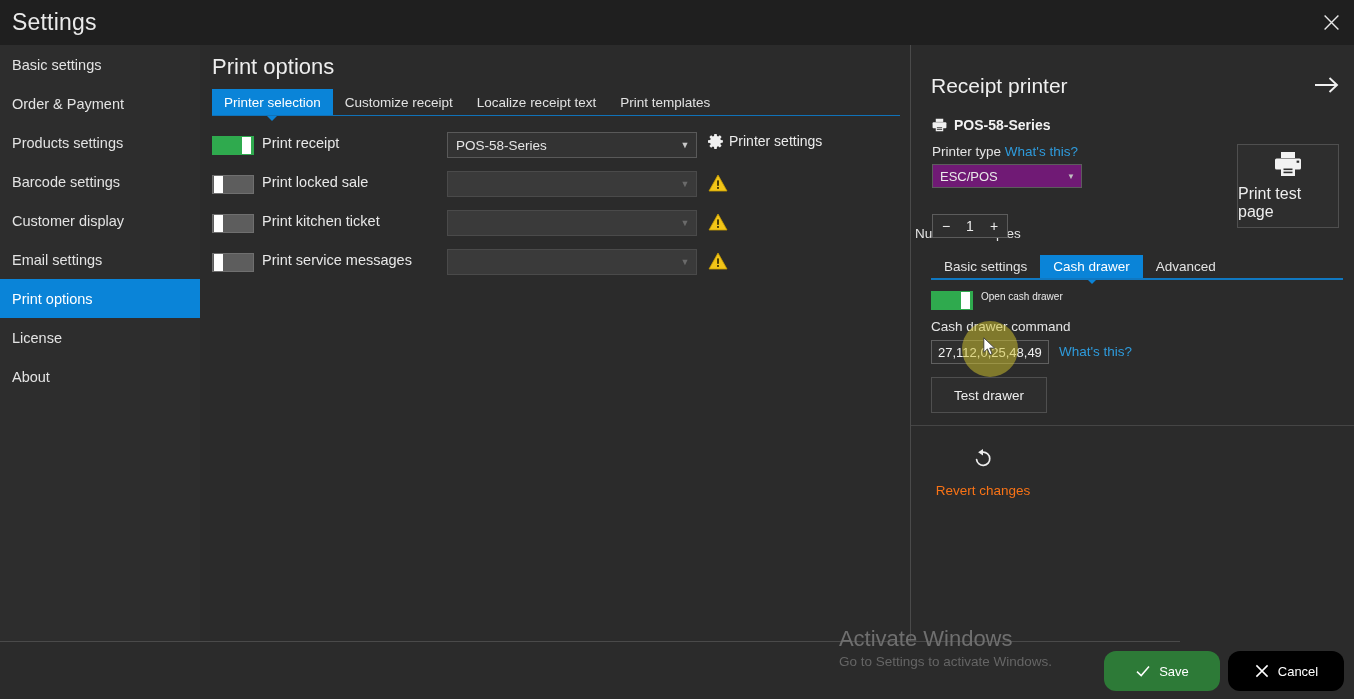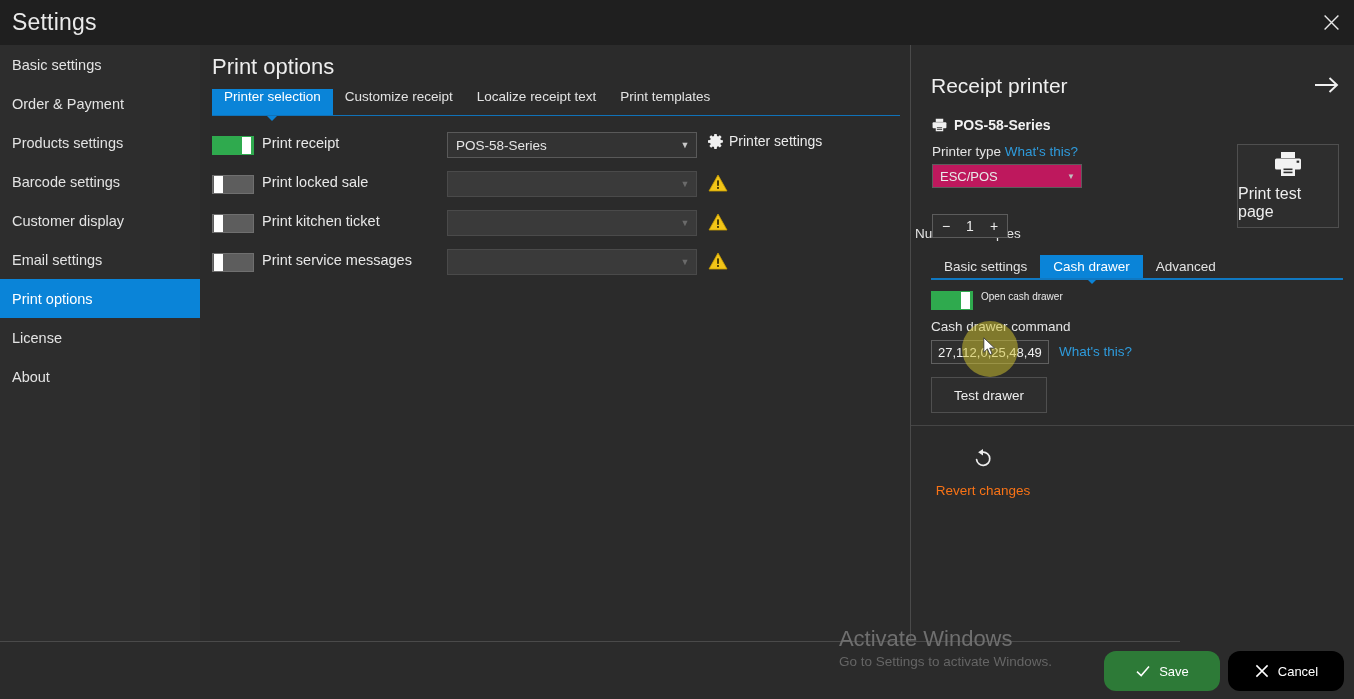--- a/index.html
+++ b/index.html
@@ -59,21 +59,21 @@
   }
   .page-title {
     position: absolute; left: 12px; top: 9px;
     font-size: 22px; font-weight: 300; color: #ededed;
   }
   .tabs {
     position: absolute; left: 12px; top: 44px; width: 688px; height: 26px;
     display: flex; align-items: stretch;
   }
   .tab {
-    position: relative; padding: 0 12px; display: flex; 
+    position: relative; padding: 0 12px; display: flex; align-items: center;
     font-size: 13.5px; color: #e2e2e2; cursor: pointer; white-space: nowrap;
   }
   .tab.active { background: #0a84d8; color: #fff; }
   .tab.active::after {
     content: ""; position: absolute; left: 50%; margin-left: -6px; bottom: -6px;
     border-left: 6px solid transparent; border-right: 6px solid transparent;
     border-top: 6px solid #0a84d8;
   }
   .tabs-underline {
     position: absolute; left: 12px; top: 70px; width: 688px; height: 1px;
@@ -155,21 +155,21 @@
   .device-row svg { width: 15px; height: 14px; }
   .device-name { font-size: 14px; font-weight: bold; color: #f2f2f2; }
 
   .field-label {
     position: absolute; font-size: 13.5px; color: #e4e4e4; white-space: nowrap;
   }
   .link {
     color: #2e9bdc; cursor: pointer;
   }
   .rp-combo {
-    position: absolute; background: #be185d; border: 1px solid #5c5c5c;
+    position: absolute; background: #701a75; border: 1px solid #5c5c5c;
     display: flex; align-items: center; cursor: pointer;
   }
   .rp-combo .combo-text {
     flex: 1; padding-left: 7px; font-size: 13px; color: #e9e9e9;
   }
   .rp-combo .caret { width: 20px; text-align: center; font-size: 8px; color: #c0c0c0; }
 
   .stepper {
     position: absolute; left: 930px; top: 0;
     display: flex; align-items: stretch;

